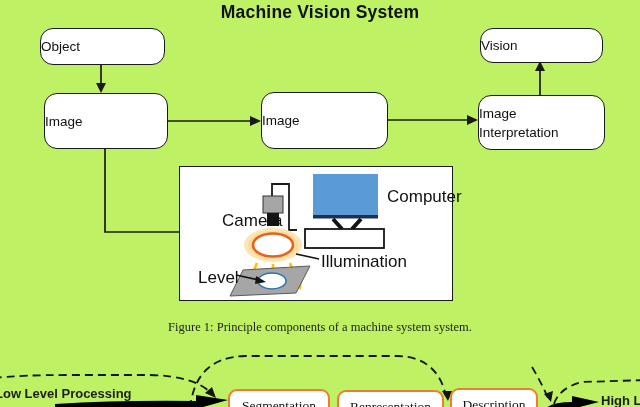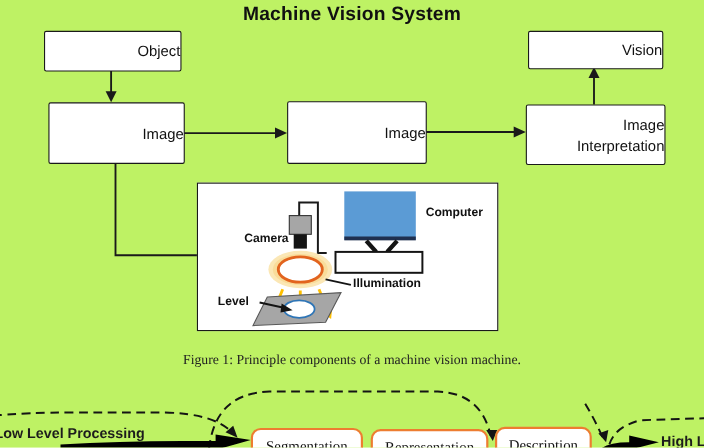--- a/index.html
+++ b/index.html
@@ -2,26 +2,26 @@
 <html><head>
 <meta charset="utf-8">
 <style>
   html,body{margin:0;padding:0;background:#fff;}
   .page{position:relative;width:640px;height:407px;overflow:hidden;background:#bef264;
         font-family:"Liberation Sans",sans-serif;color:#111;}
   .layer{position:absolute;left:0;top:0;width:640px;height:407px;}
   svg.layer{z-index:2;pointer-events:none;}
   .title{position:absolute;left:0;top:2px;width:640px;text-align:center;
          font-size:17.5px;font-weight:bold;letter-spacing:.2px;z-index:3;}
-  .node{position:absolute;border:1.7px solid #1a1a1a;border-radius:2px;background:#fff;
-        display:flex;flex-direction:column;align-items:flex-end;justify-content:center;
+  .node{position:absolute;border:1.7px solid #1a1a1a;border-radius:13px;background:#fff;
+        display:flex;flex-direction:column;align-items:flex-start;justify-content:center;
         text-align:center;font-size:13.5px;line-height:19px;z-index:3;}
   .inset{position:absolute;left:179px;top:166px;width:272px;height:133px;
          border:1.7px solid #1a1a1a;background:#fff;z-index:1;}
-  .ilabel{position:absolute;font-size:11px;z-index:3;white-space:nowrap;font-weight:bold;}
+  .ilabel{position:absolute;font-size:17px;z-index:3;white-space:nowrap;}
   .caption{position:absolute;left:0;top:320px;width:640px;text-align:center;z-index:3;
            font-family:"Liberation Serif",serif;font-size:12.5px;color:#222;}
   .stage-label{position:absolute;font-size:13px;font-weight:bold;color:#1c1c1c;
                white-space:nowrap;z-index:3;}
   .obox{position:absolute;height:34px;border:2px solid #ED7D31;border-radius:9px;
         background:#fff;z-index:3;box-sizing:border-box;text-align:center;
         font-family:"Liberation Serif",serif;font-size:13.5px;color:#111;padding-top:7px;}
 </style>
 </head>
 <body>
@@ -112,21 +112,21 @@
   </div>
   <div class="node" style="left:480px;top:28px;width:121px;height:33px;">
     <span>Vision</span>
   </div>
 
   <div class="ilabel" style="left:222px;top:211px;">Camera</div>
   <div class="ilabel" style="left:387px;top:187px;">Computer</div>
   <div class="ilabel" style="left:321px;top:252px;">Illumination</div>
   <div class="ilabel" style="left:198px;top:268px;">Level</div>
 
-  <div class="caption">Figure 1: Principle components of a machine vision machine.</div>
+  <div class="caption">Figure 1: Principle components of a machine system system.</div>
 
   <div class="stage-label" style="left:-5px;top:386px;">Low Level Processing</div>
   <div class="stage-label" style="left:601px;top:393px;">High Level Processing</div>
 
   <div class="obox" style="left:228px;top:389px;width:102px;">
     <span>Segmentation</span>
   </div>
   <div class="obox" style="left:337px;top:390px;width:107px;">
     <span>Representation</span>
   </div>

